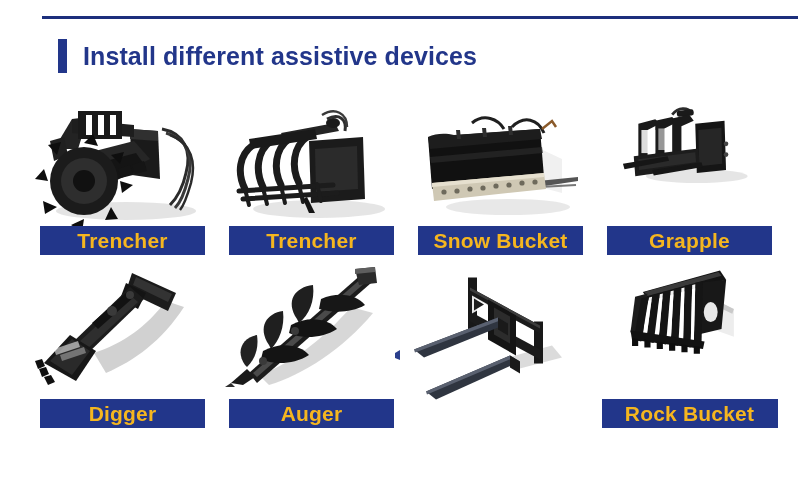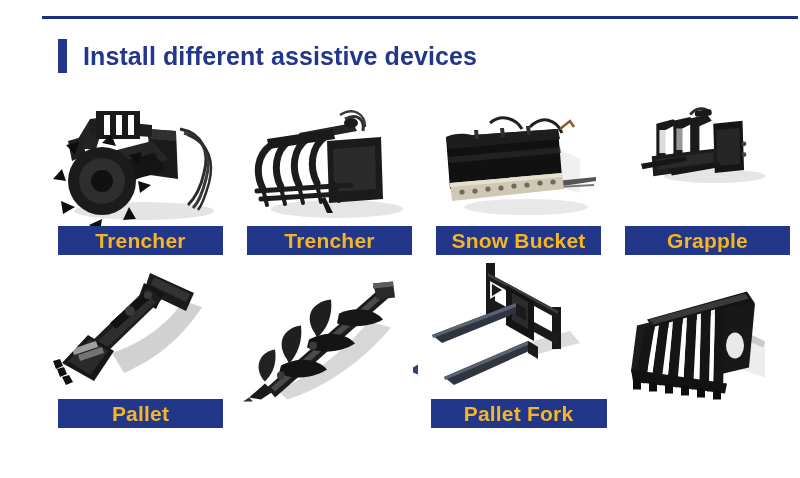--- a/index.html
+++ b/index.html
@@ -26,21 +26,21 @@
   .header-accent{
     width:9px;height:34px;background:#22368a;margin-right:16px;flex:none;
   }
   .header-title{
     font-size:25px;font-weight:bold;color:#22368a;
     letter-spacing:.1px;white-space:nowrap;line-height:1;
   }
 
   
   .grid{
-    position:absolute;left:32px;top:90px;width:744px;
+    position:absolute;left:14px;top:90px;width:744px;
   }
   .row{display:flex;gap:0;}
   .row1{height:165px;}
   .row2{height:173px;}
   .cell{
     width:177px;margin-right:12px;
     display:flex;flex-direction:column;align-items:center;
   }
   .cell:last-child{margin-right:0;gap:36px;}
 
@@ -256,21 +256,21 @@
             <path d="M20 92 L44 84 L46 90 L22 98 Z" fill="#fff" opacity=".55"></path>
             <path d="M26 98 L50 90 L52 96 L28 104 Z" fill="#fff" opacity=".35"></path>
 
             <g fill="#101010">
               <path d="M8 102 l-7 2 l3 8 l7 -3 z"></path>
               <path d="M12 110 l-7 2 l3 8 l7 -3 z"></path>
               <path d="M17 118 l-7 2 l4 8 l7 -3 z"></path>
             </g>
           </svg>
         </div>
-        <div class="label">Pallet</div>
+        <div class="label">Digger</div>
       </div>
 
       <div class="cell">
         <div class="art">
           <svg viewBox="0 0 177 140" preserveAspectRatio="xMidYMid meet">
             <path d="M36 118 C70 106 100 82 128 50 L150 56 C120 92 80 118 46 128 Z" fill="#cdcdcd" opacity=".8"></path>
 
             <path d="M26 116 L140 16 L148 26 L34 126 Z" fill="#1c1c1c"></path>
             <path d="M30 116 L140 20 L144 24 L34 120 Z" fill="#4a4a4a"></path>
 
@@ -285,20 +285,21 @@
             <path d="M22 108 C12 94 20 80 34 78 C36 92 32 102 24 110 Z" fill="#222"></path>
 
             <path d="M24 112 L8 126 L20 128 L32 120 Z" fill="#1a1a1a"></path>
             <path d="M8 126 L2 130 L12 130 Z" fill="#2e2e2e"></path>
             <circle cx="40" cy="104" r="4" fill="#3a3a3a"></circle>
             <circle cx="72" cy="74" r="4" fill="#3a3a3a"></circle>
 
             <path d="M172 96 l5 -3 l0 10 l-5 -2 z" fill="#2b3f8c"></path>
           </svg>
         </div>
+        <div class="label">Auger</div>
       </div>
 
       <div class="cell">
         <div class="art">
           <svg viewBox="0 0 177 140" preserveAspectRatio="xMidYMid meet">
             <path d="M96 86 L140 74 L150 86 L104 98 Z" fill="#d2d2d2" opacity=".8"></path>
 
             <rect x="56" y="6" width="9" height="56" fill="#181818"></rect>
             <rect x="122" y="50" width="9" height="42" fill="#181818"></rect>
 
@@ -316,21 +317,20 @@
 
             <path d="M2 78 L86 46 L96 52 L12 86 Z" fill="#2f3540"></path>
             <path d="M2 78 L86 46 L88 49 L3 81 Z" fill="#5a6170"></path>
             <path d="M14 120 L98 84 L108 90 L24 128 Z" fill="#2f3540"></path>
             <path d="M14 120 L98 84 L100 87 L15 123 Z" fill="#5a6170"></path>
 
             <path d="M86 46 L96 52 L96 64 L86 58 Z" fill="#1a1a1a"></path>
             <path d="M98 84 L108 90 L108 102 L98 96 Z" fill="#1a1a1a"></path>
           </svg>
         </div>
-        <div class="label wide">Pallet Fork</div>
       </div>
 
       <div class="cell">
         <div class="art">
           <svg viewBox="0 0 177 140" preserveAspectRatio="xMidYMid meet">
 
             <path d="M118 56 L146 70 L146 106 L118 96 Z" fill="#ededed"></path>
             <path d="M118 56 L146 70 L144 76 L118 64 Z" fill="#c9c9c9"></path>
 
             <path d="M28 48 L128 20 L136 32 L36 60 Z" fill="#141414"></path>
@@ -362,16 +362,17 @@
             <g fill="#0d0d0d">
               <path d="M14 108 l0 10 l8 0 l0 -9 z"></path>
               <path d="M30 110 l0 10 l8 0 l0 -9 z"></path>
               <path d="M46 112 l0 10 l8 0 l0 -9 z"></path>
               <path d="M62 114 l0 10 l8 0 l0 -9 z"></path>
               <path d="M78 116 l0 10 l8 0 l0 -9 z"></path>
               <path d="M94 118 l0 10 l8 0 l0 -9 z"></path>
             </g>
           </svg>
         </div>
+        <div class="label wide">Rock Bucket</div>
       </div>
     </div>
   </div>
 </div>
 
 </body></html>

